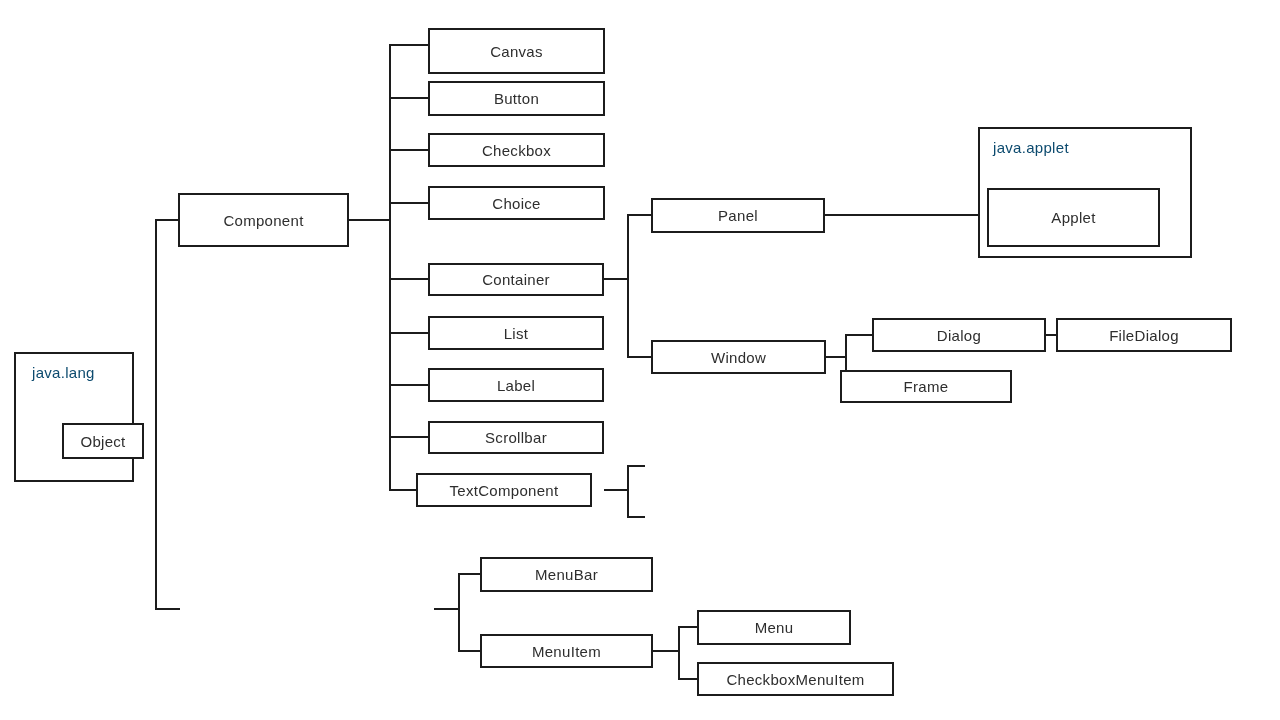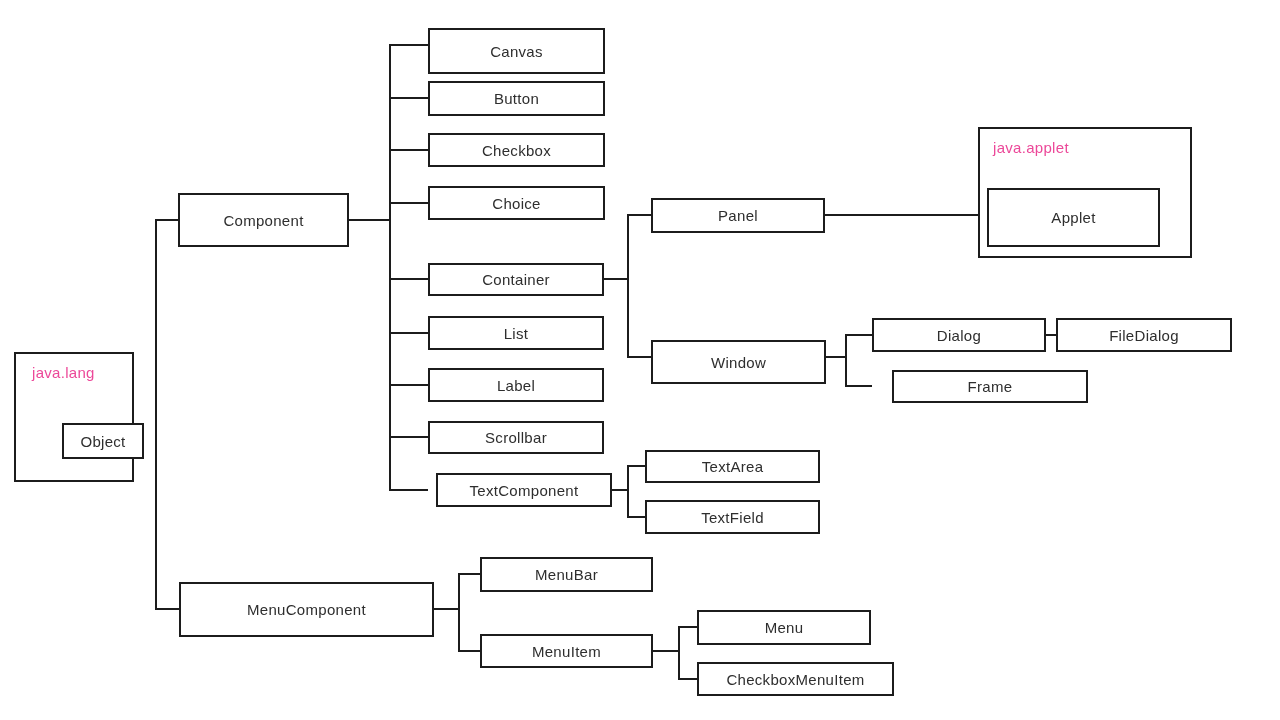--- a/index.html
+++ b/index.html
@@ -32,21 +32,21 @@
   .pkg {
     position: absolute;
     box-sizing: border-box;
     border: 2px solid #1c1c1c;
     background: #ffffff;
     z-index: 1;
   }
   .pkg-label {
     position: absolute;
     font-size: 15px;
-    color: #ec4899;
+    color: #0c4a6e;
     letter-spacing: 0.3px;
     white-space: nowrap;
   }
   .line {
     position: absolute;
     background: #1c1c1c;
     z-index: 0;
   }
 </style>
 </head>
@@ -66,37 +66,34 @@
   <div class="node" style="left:178px;top:193px;width:171px;height:54px">Component</div>
 
   <div class="node" style="left:428px;top:28px;width:177px;height:46px">Canvas</div>
   <div class="node" style="left:428px;top:81px;width:177px;height:35px">Button</div>
   <div class="node" style="left:428px;top:133px;width:177px;height:34px">Checkbox</div>
   <div class="node" style="left:428px;top:186px;width:177px;height:34px">Choice</div>
   <div class="node" style="left:428px;top:263px;width:176px;height:33px">Container</div>
   <div class="node" style="left:428px;top:316px;width:176px;height:34px">List</div>
   <div class="node" style="left:428px;top:421px;width:176px;height:33px">Scrollbar</div>
   <div class="node" style="left:428px;top:368px;width:176px;height:34px">Label</div>
-  <div class="node" style="left:436px;top:473px;width:176px;height:34px">TextComponent</div>
+  <div class="node" style="left:416px;top:473px;width:176px;height:34px">TextComponent</div>
 
   <div class="node" style="left:651px;top:198px;width:174px;height:35px">Panel</div>
-  <div class="node" style="left:651px;top:340px;width:175px;height:44px">Window</div>
+  <div class="node" style="left:651px;top:340px;width:175px;height:34px">Window</div>
   <div class="node" style="left:872px;top:318px;width:174px;height:34px">Dialog</div>
   <div class="node" style="left:1056px;top:318px;width:176px;height:34px">FileDialog</div>
-  <div class="node" style="left:892px;top:370px;width:196px;height:33px">Frame</div>
+  <div class="node" style="left:840px;top:370px;width:172px;height:33px">Frame</div>
 
-  <div class="node" style="left:645px;top:450px;width:175px;height:33px">TextArea</div>
-  <div class="node" style="left:645px;top:500px;width:175px;height:34px">TextField</div>
 
   <div class="node" style="left:987px;top:188px;width:173px;height:59px">Applet</div>
 
-  <div class="node" style="left:179px;top:582px;width:255px;height:55px">MenuComponent</div>
   <div class="node" style="left:480px;top:557px;width:173px;height:35px">MenuBar</div>
   <div class="node" style="left:480px;top:634px;width:173px;height:34px">MenuItem</div>
-  <div class="node" style="left:697px;top:610px;width:174px;height:35px">Menu</div>
+  <div class="node" style="left:697px;top:610px;width:154px;height:35px">Menu</div>
   <div class="node" style="left:697px;top:662px;width:197px;height:34px">CheckboxMenuItem</div>
 
   <div class="line" style="left:155px;top:219px;width:2px;height:391px"></div>
   <div class="line" style="left:155px;top:219px;width:25px;height:2px"></div>
   <div class="line" style="left:155px;top:608px;width:25px;height:2px"></div>
 
   <div class="line" style="left:349px;top:219px;width:42px;height:2px"></div>
   <div class="line" style="left:389px;top:44px;width:2px;height:447px"></div>
   <div class="line" style="left:389px;top:44px;width:39px;height:2px"></div>
   <div class="line" style="left:389px;top:97px;width:39px;height:2px"></div>

